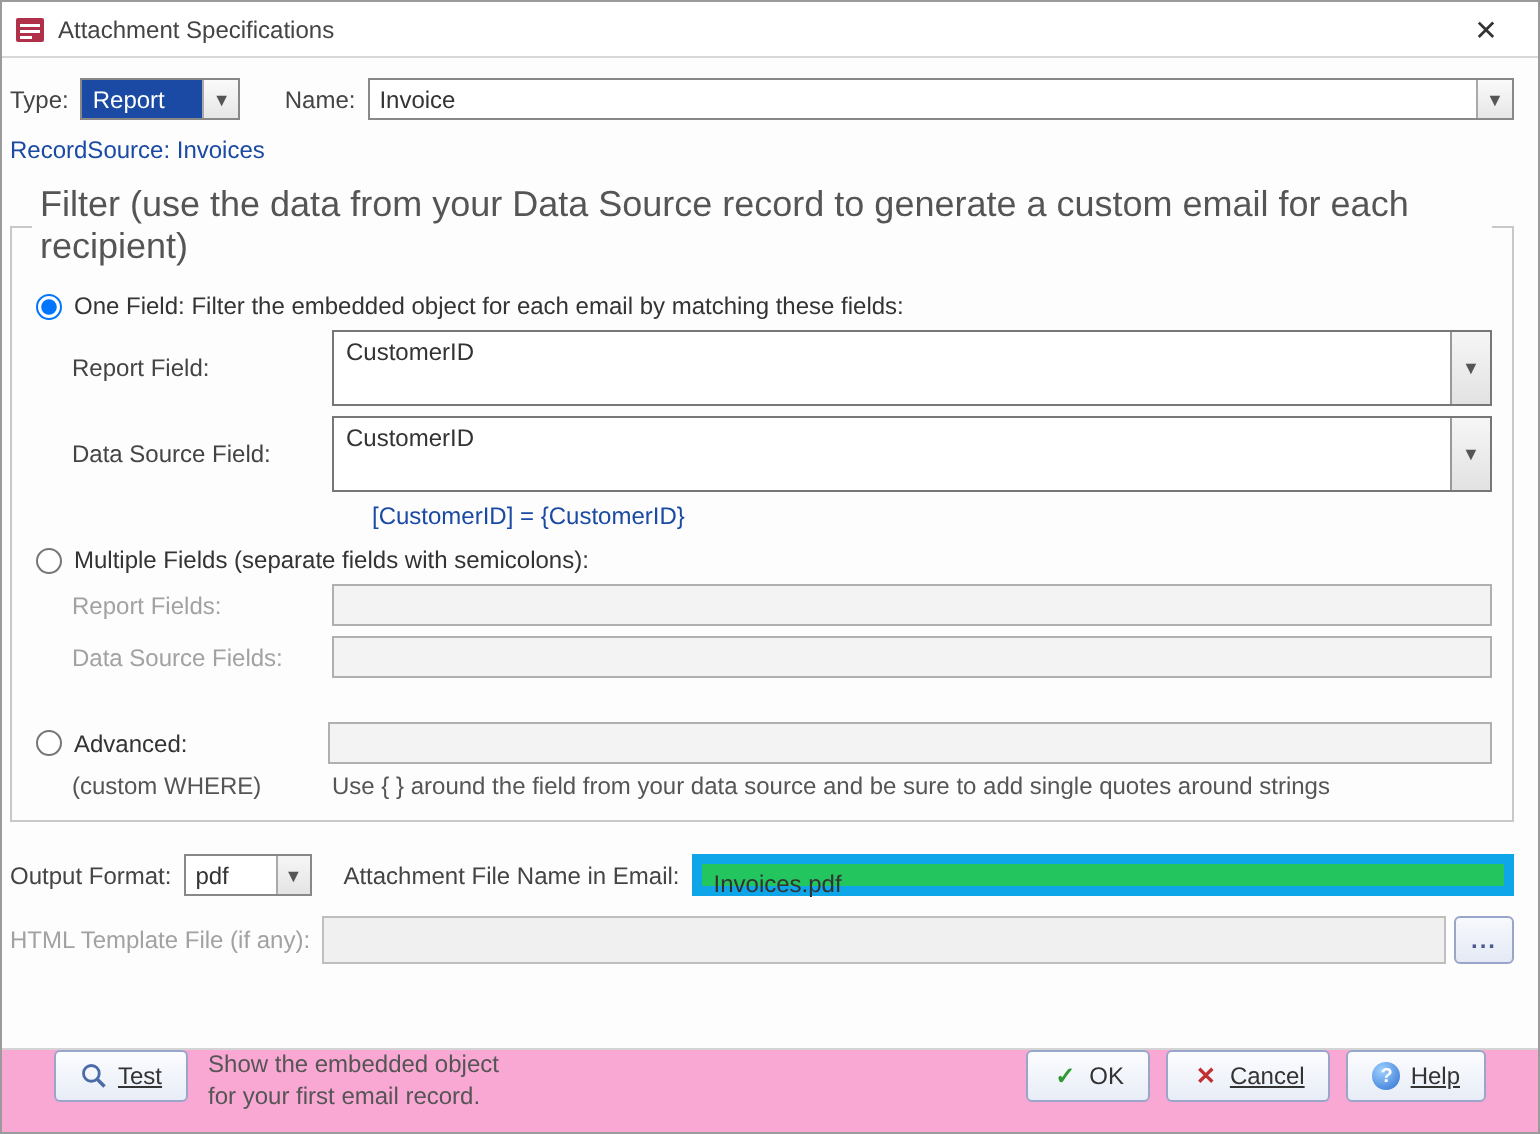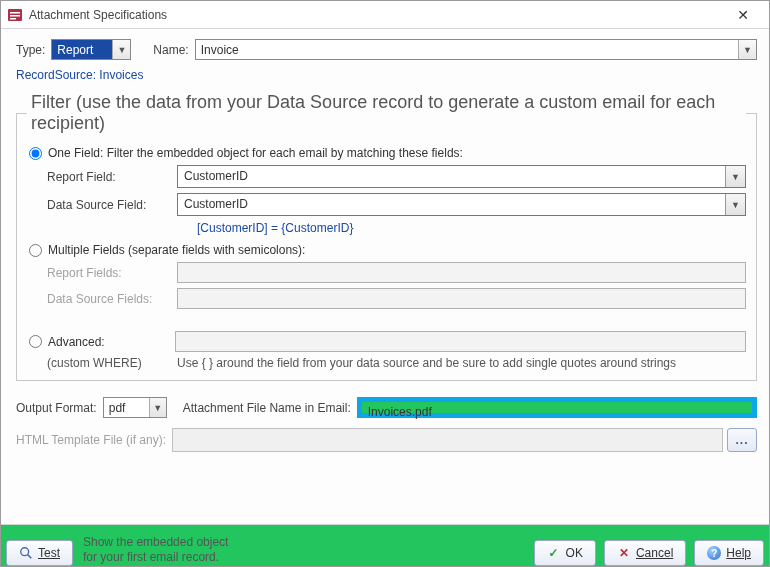--- a/index.html
+++ b/index.html
@@ -41,21 +41,21 @@
   }
   .titlebar .close {
     width: 40px; height: 24px;
     display: flex; align-items: center; justify-content: center;
     font-size: 14px;
     color: #333;
     cursor: pointer;
   }
   .content {
     flex: 1;
-    padding: 10px 12px 0 15px;
+    padding: 10px 12px 0 4px;
     overflow: hidden;
   }
   .row { display: flex; align-items: center; margin-bottom: 8px; }
   .lbl { color: #444; margin-right: 6px; }
   .combo {
     display: flex;
     align-items: stretch;
     border: 1px solid #888;
     background: #fff;
     height: 21px;
@@ -88,21 +88,21 @@
     color: #555;
     font-size: 18px;
   }
   .radio-row { display:flex; align-items:center; margin: 4px 0; }
   .radio-row input[type=radio] { margin: 0 6px 0 2px; }
   .sub { margin-left: 20px; }
   .fieldline { display:flex; align-items:center; margin: 5px 0; }
   .fieldline .flabel { width: 130px; color:#444; }
   .fieldline .flabel.disabled { color:#a2a2a2; }
   .bigcombo {
-    display:flex; border:1px solid #777; background:#fff; height:23px; flex:1;
+    display:flex; border:1px solid #777; background:#fff; height:38px; flex:1;
   }
   .bigcombo .bval { flex:1; padding:1px 6px; line-height:18px; }
   .bigcombo .bbtn {
     width:20px; border-left:1px solid #999;
     background:linear-gradient(#f6f6f6,#e2e2e2);
     display:flex;align-items:center;justify-content:center;
     font-size:9px;color:#555;cursor:pointer;
   }
   .exprline { margin-left: 150px; color:#1a4aa3; margin-top:4px; margin-bottom:8px; }
   .txt {
@@ -130,25 +130,25 @@
     width:30px; height:24px; margin-left:4px;
     border:1px solid #9aa6c9;
     border-radius:3px;
     background:linear-gradient(#f7f9fe,#e4e9f4);
     display:flex;align-items:center;justify-content:center;
     color:#4a5a8f; font-weight:bold; letter-spacing:1px;
     cursor:pointer;
   }
   .footer {
     height: 42px;
-    background: #22c55e;
+    background: #f9a8d4;
     border-top: 1px solid #d4d4d4;
     display:flex;
-    align-items:flex-end;
-    padding: 0 5px;
+    align-items:flex-start;
+    padding: 0 26px;
   }
   .ftrbtn {
     height: 26px;
     padding: 0 12px;
     border:1px solid #9aa6c9;
     border-radius:3px;
     background:linear-gradient(#fcfdff,#e7ecf6);
     display:flex;align-items:center;gap:5px;
     cursor:pointer;
     color:#333;

